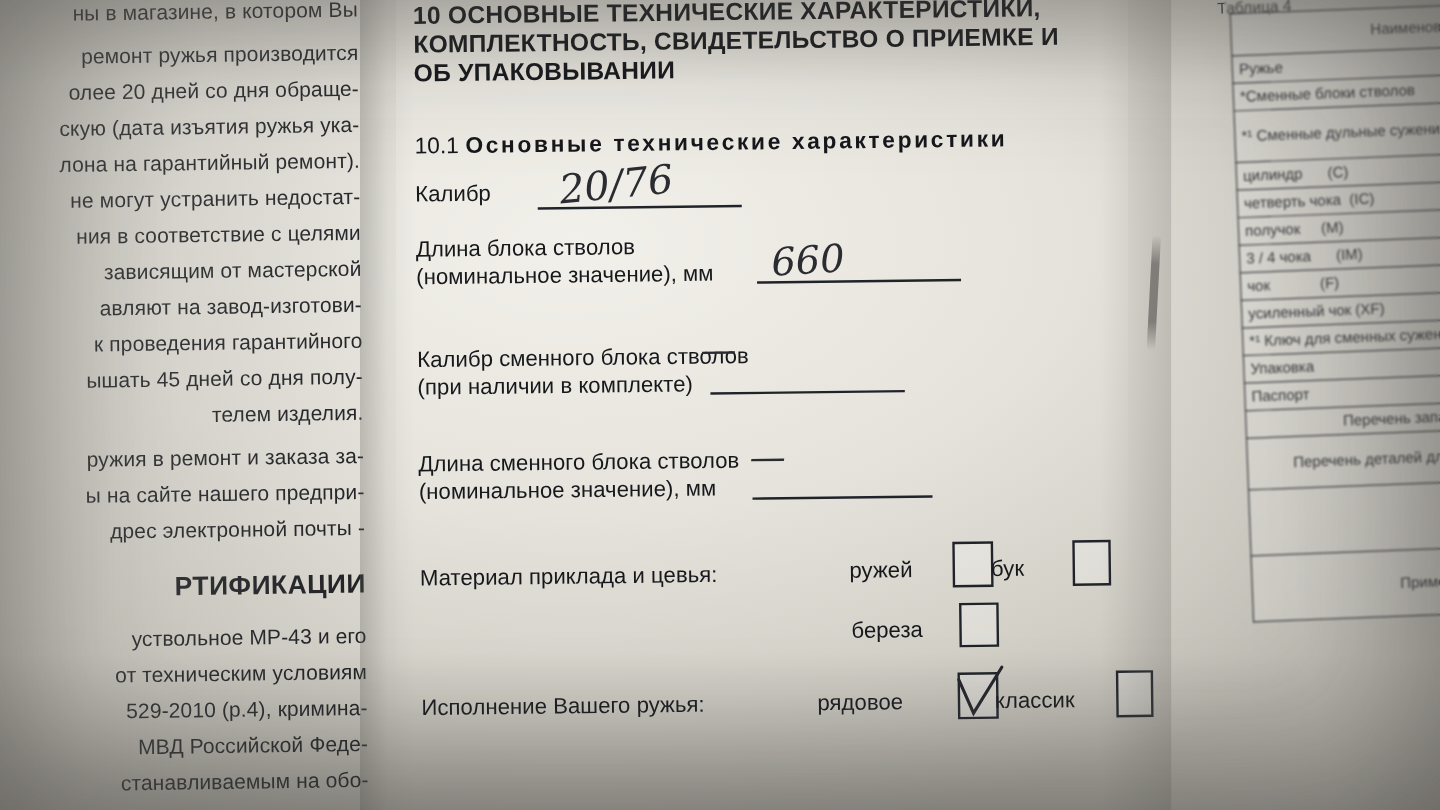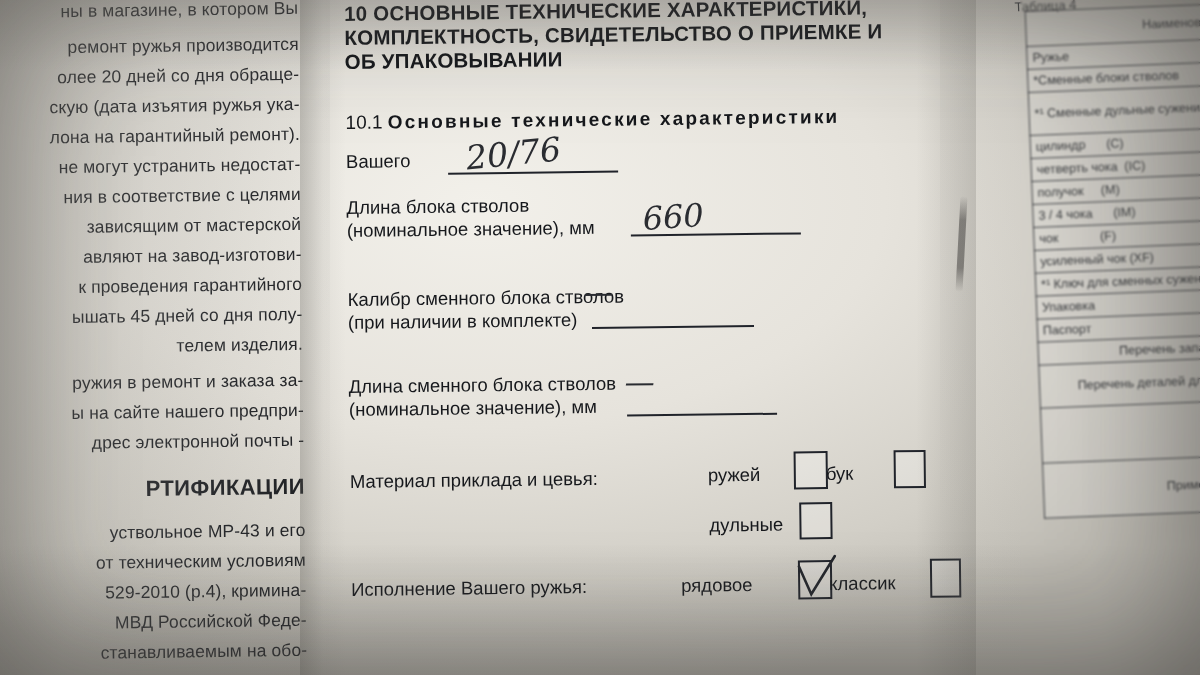--- a/index.html
+++ b/index.html
@@ -253,21 +253,21 @@
   <div class="center">
 
     <div class="title">10 ОСНОВНЫЕ ТЕХНИЧЕСКИЕ ХАРАКТЕРИСТИКИ, КОМПЛЕКТНОСТЬ, СВИДЕТЕЛЬСТВО О ПРИЕМКЕ И ОБ УПАКОВЫВАНИИ</div>
 
     <div class="subtitle">
       <span>10.1</span>
       <b class="sp">Основные  технические  характеристики</b>
     </div>
 
     <div class="frow" style="left:4px; top:150px;">
-      <span>Вашего</span>
+      <span>Калибр</span>
     </div>
     <div class="rule" style="left:106px; top:174px; width:170px;"></div>
     <div class="hand" style="left:124px; top:136px; font-size:33px; transform:rotate(-5deg);">20/76</div>
 
     <div class="frow" style="left:4px; top:196px;">
       <span class="l2">Длина блока стволов</span>
       <span class="l2">(номинальное значение), мм</span>
     </div>
     <div class="rule" style="left:288px; top:238px; width:170px;"></div>
     <div class="hand" style="left:300px; top:202px; font-size:32px; transform:rotate(-3deg);">660</div>
@@ -285,21 +285,21 @@
     </div>
     <div class="rule" style="left:282px; top:418px; width:150px;"></div>
     <div class="hand" style="left:280px; top:368px; font-size:30px;">—</div>
 
     <div class="frow" style="left:4px; top:470px;">Материал приклада и цевья:</div>
     <div class="frow" style="left:362px; top:468px;">ружей</div>
     <div class="box" style="left:448px; top:457px; width:30px; height:34px;"></div>
     <div class="frow" style="left:480px; top:468px;">бук</div>
     <div class="box" style="left:548px; top:457px; width:28px; height:34px;"></div>
 
-    <div class="frow" style="left:363px; top:518px;">дульные</div>
+    <div class="frow" style="left:363px; top:518px;">береза</div>
     <div class="box" style="left:453px; top:508px; width:29px; height:33px;"></div>
 
     <div class="frow" style="left:4px; top:578px;">Исполнение Вашего ружья:</div>
     <div class="frow" style="left:334px; top:578px;">рядовое</div>
     <div class="box" style="left:451px; top:566px; width:30px; height:35px;"></div>
     <svg class="tick" style="left:448px; top:560px;" width="44" height="46" viewBox="0 0 44 46">
       <path d="M4 12 L16 40 L40 2" stroke="#22252b" stroke-width="2.6" fill="none" stroke-linecap="round"></path>
     </svg>
     <div class="frow" style="left:482px; top:578px;">классик</div>
     <div class="box" style="left:583px; top:566px; width:27px; height:35px;"></div>

